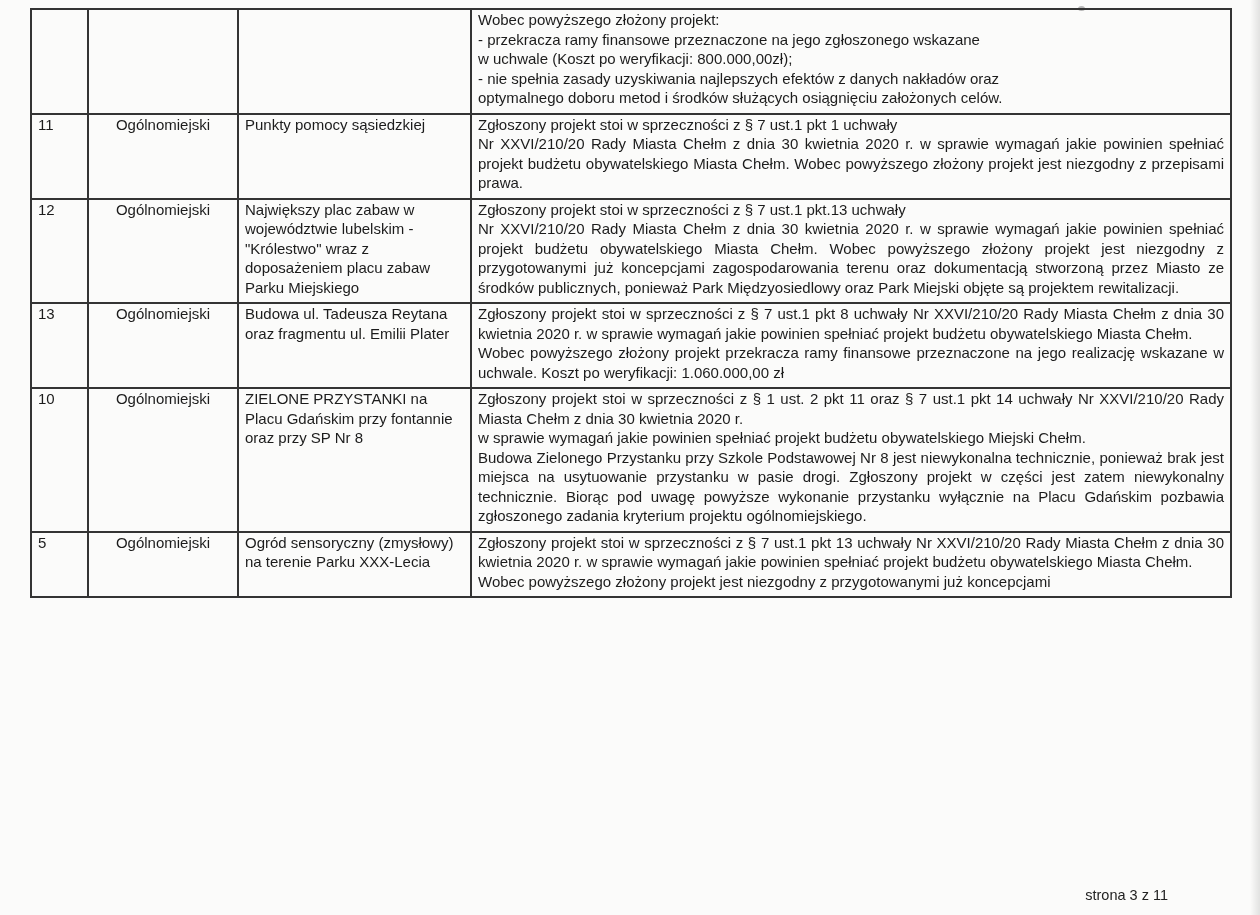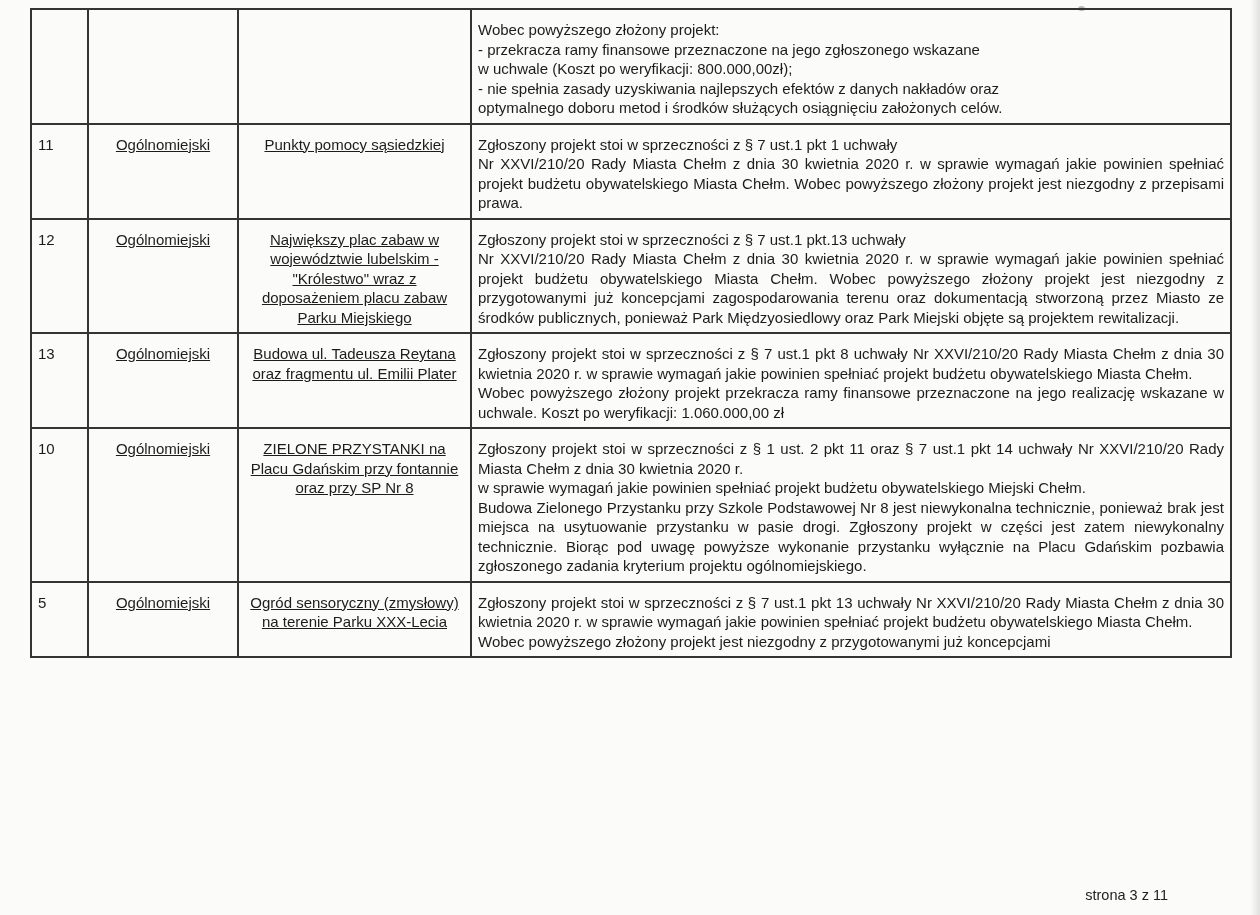--- a/index.html
+++ b/index.html
@@ -37,38 +37,35 @@
     top: 8px;
     width: 1200px;
     border-collapse: collapse;
     table-layout: fixed;
     font-size: 15px;
     line-height: 1.3;
   }
   table.projects td {
     border: 2px solid #343434;
     vertical-align: top;
-    padding: 10px 6px 5px 6px;
+    padding: 0 6px 5px 6px;
   }
   col.c-num  { width: 57px;  }
   col.c-type { width: 150px; }
   col.c-name { width: 233px; }
   col.c-just { width: 760px; }
   td.cell-number {
     padding-top: 5px;
   }
   td.cell-type {
     text-align: center;
     padding-top: 5px;
-    text-decoration: underline;
   }
   td.cell-project-name {
-    text-align: center;
     padding: 4px 8px;
-    text-decoration: underline;
   }
   td.cell-justification {
     padding: 3px 10px 6px 9px;
   }
   td.cell-justification p {
     margin: 0;
     text-align: justify;
     text-justify: inter-word;
   }
   .page-footer {

